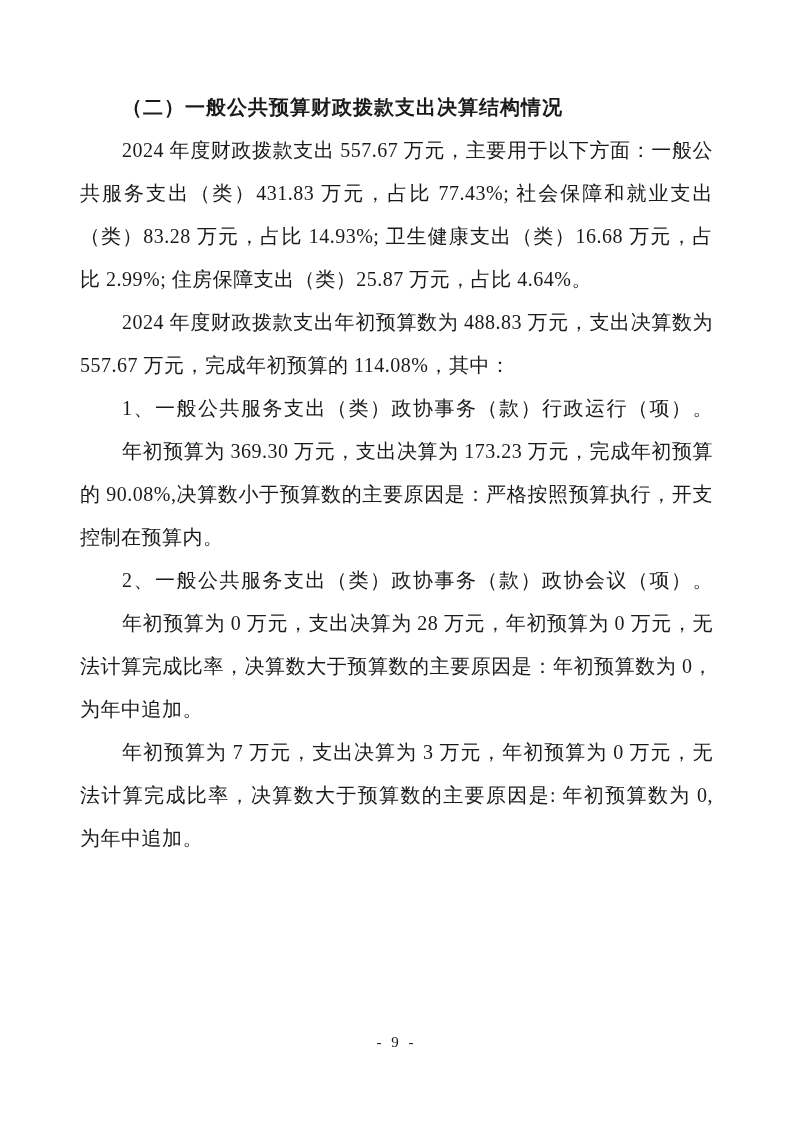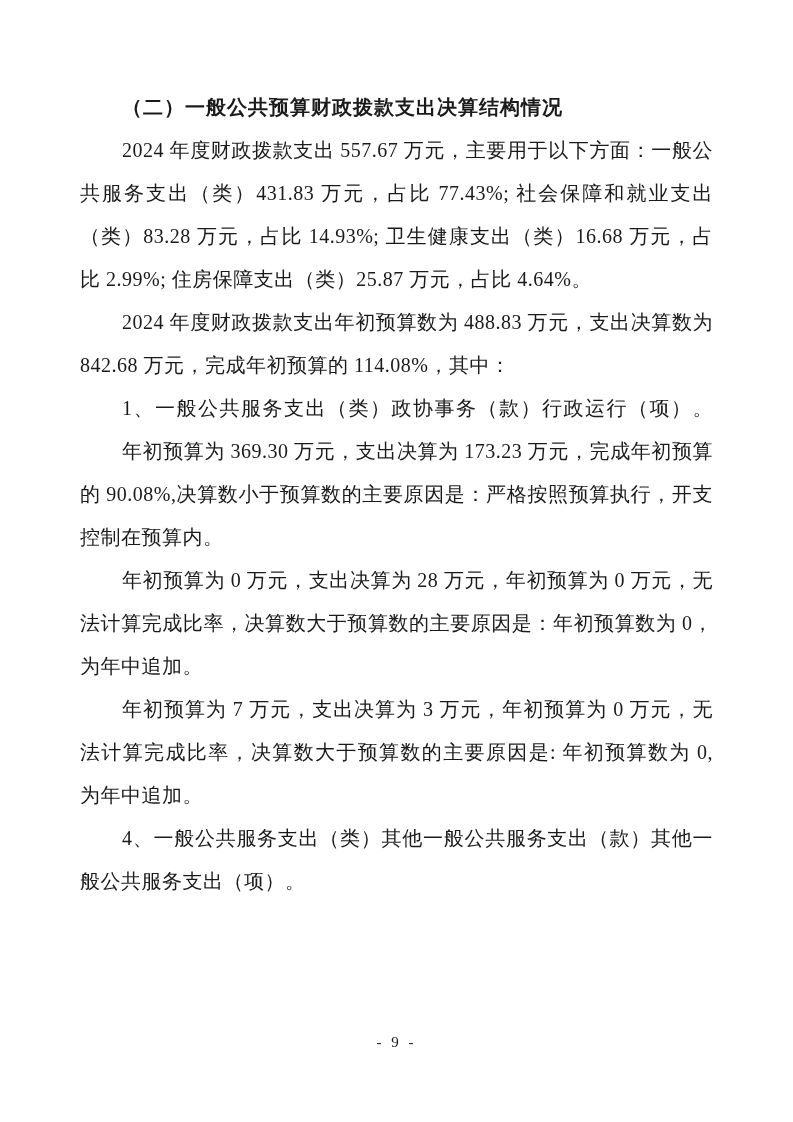--- a/index.html
+++ b/index.html
@@ -52,21 +52,21 @@
     font-family: "Liberation Serif", "DejaVu Serif", serif;
   }
 </style>
 </head>
 <body>
 
 <div class="page">
   <div class="content">
     <p class="para heading">（二）一般公共预算财政拨款支出决算结构情况</p>
     <p class="para">2024 年度财政拨款支出 557.67 万元，主要用于以下方面：一般公共服务支出（类）431.83 万元，占比 77.43%; 社会保障和就业支出（类）83.28 万元，占比 14.93%; 卫生健康支出（类）16.68 万元，占比 2.99%; 住房保障支出（类）25.87 万元，占比 4.64%。</p>
-    <p class="para">2024 年度财政拨款支出年初预算数为 488.83 万元，支出决算数为 842.68 万元，完成年初预算的 114.08%，其中：</p>
+    <p class="para">2024 年度财政拨款支出年初预算数为 488.83 万元，支出决算数为 557.67 万元，完成年初预算的 114.08%，其中：</p>
     <p class="para stretch">1、一般公共服务支出（类）政协事务（款）行政运行（项）。</p>
     <p class="para">年初预算为 369.30 万元，支出决算为 173.23 万元，完成年初预算的 90.08%,决算数小于预算数的主要原因是：严格按照预算执行，开支控制在预算内。</p>
+    <p class="para stretch">2、一般公共服务支出（类）政协事务（款）政协会议（项）。</p>
     <p class="para">年初预算为 0 万元，支出决算为 28 万元，年初预算为 0 万元，无法计算完成比率，决算数大于预算数的主要原因是：年初预算数为 0，为年中追加。</p>
     <p class="para">年初预算为 7 万元，支出决算为 3 万元，年初预算为 0 万元，无法计算完成比率，决算数大于预算数的主要原因是: 年初预算数为 0, 为年中追加。</p>
-    <p class="para">4、一般公共服务支出（类）其他一般公共服务支出（款）其他一般公共服务支出（项）。</p>
   </div>
   <div class="page-number">- 9 -</div>
 </div>
 
 </body></html>

